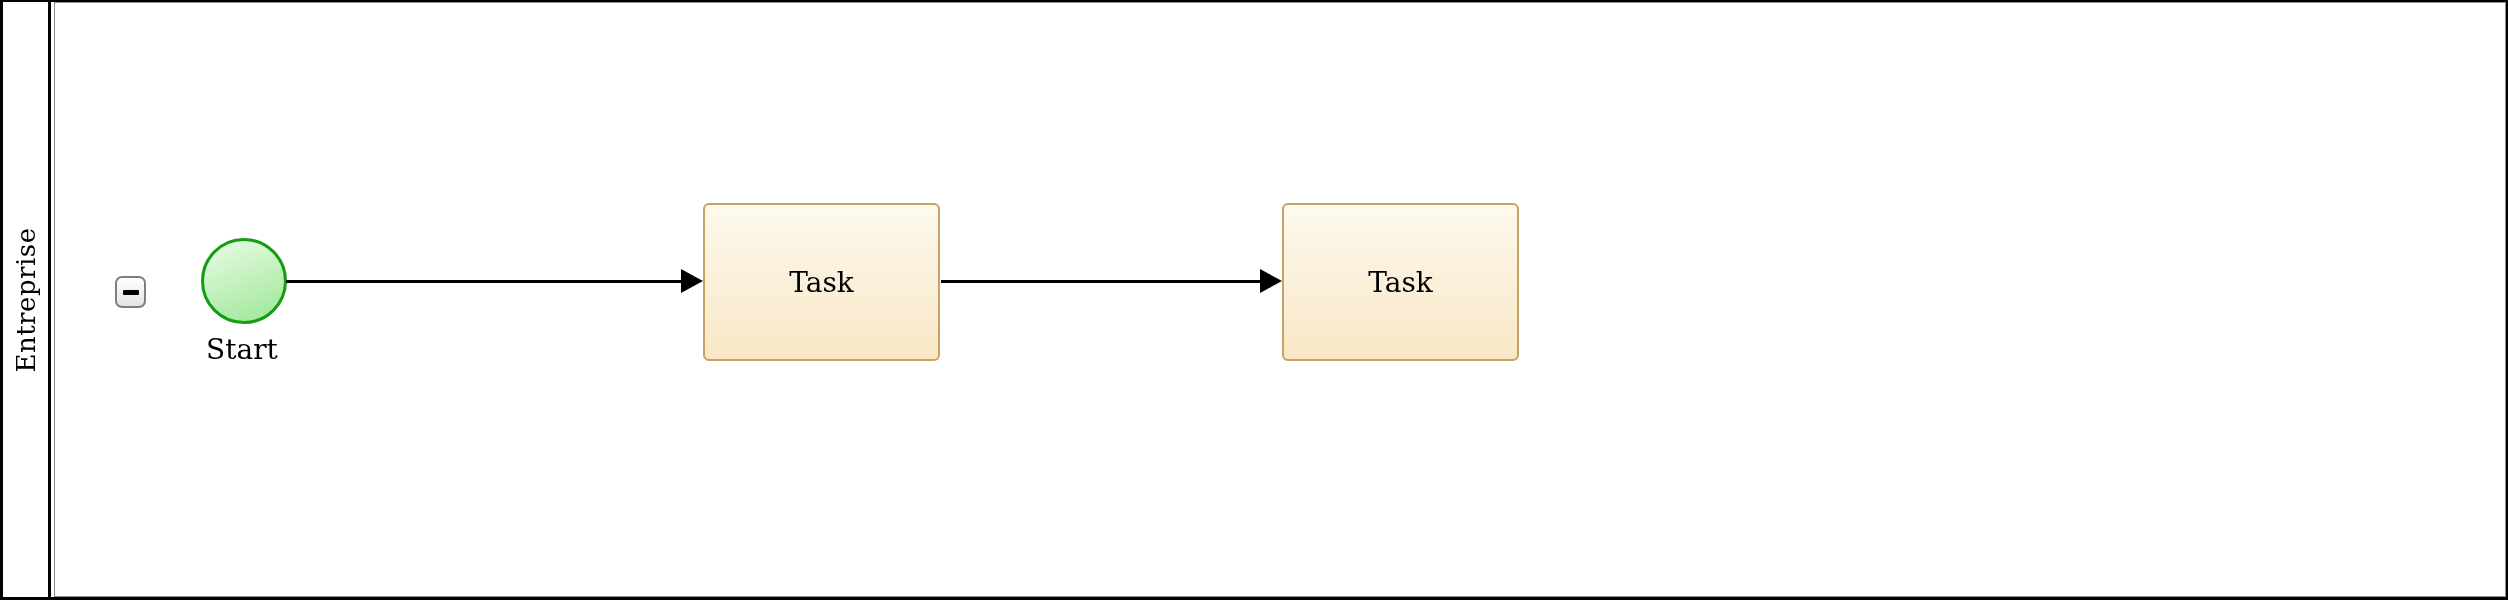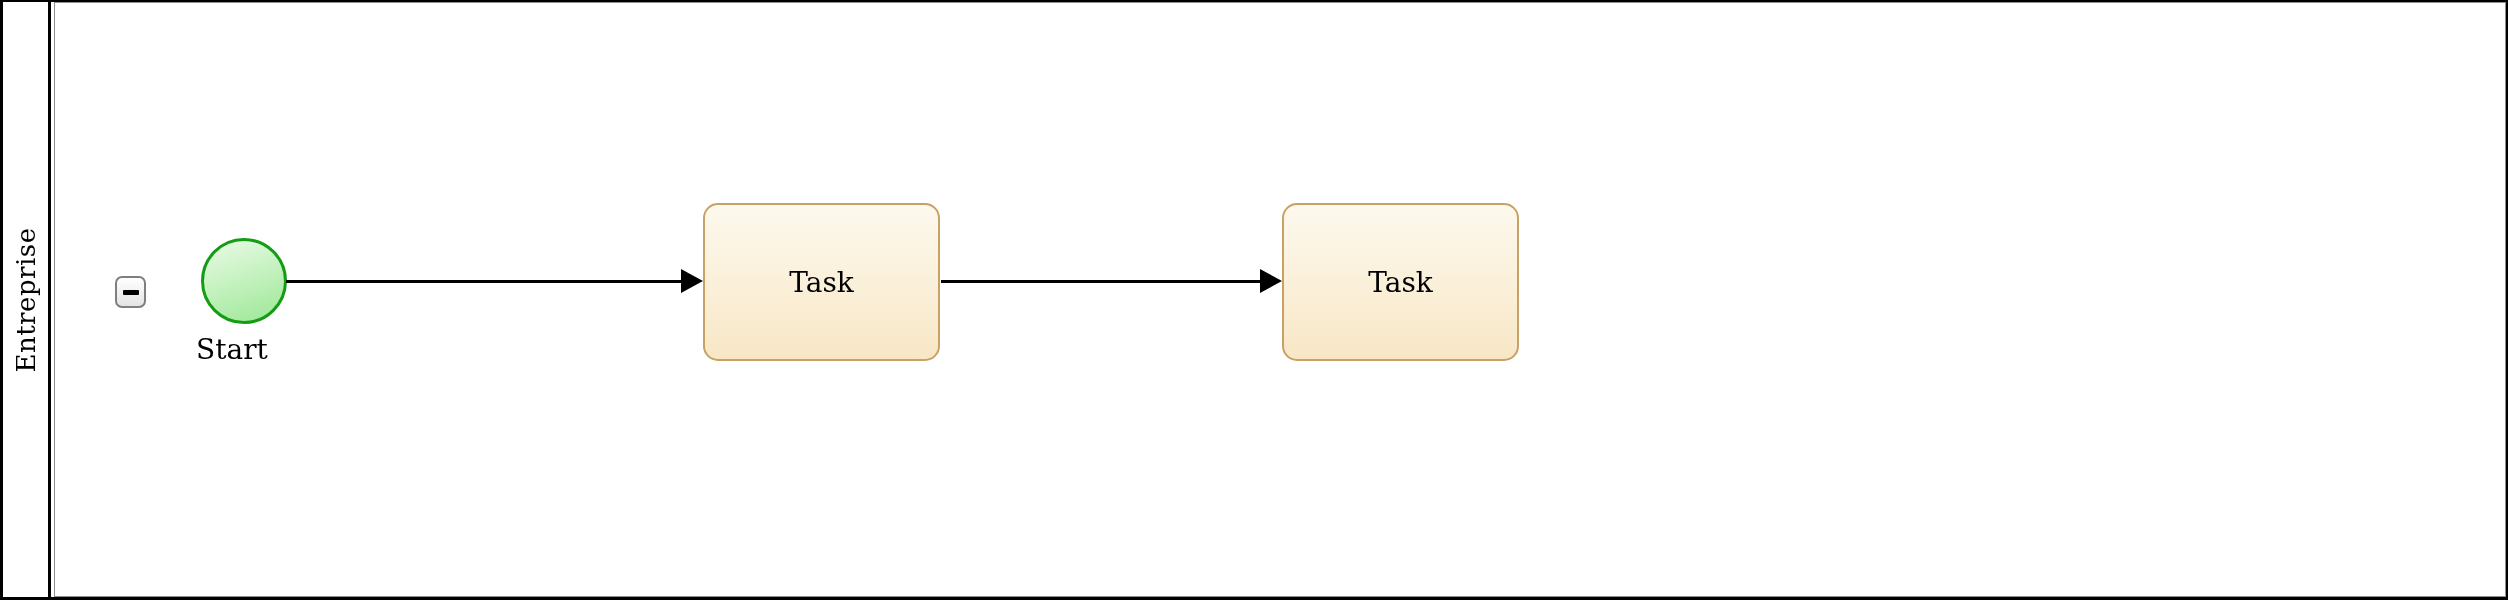--- a/index.html
+++ b/index.html
@@ -68,33 +68,33 @@
   .start-event {
     position: absolute;
     left: 146px; top: 235px;
     width: 86px; height: 86px;
     border-radius: 50%;
     border: 3px solid var(--start-border, #149c14);
     background: linear-gradient(160deg, var(--start-fill-top, #eafbe6) 0%, var(--start-fill-bottom, #9ce795) 100%);
   }
   .start-label {
     position: absolute;
-    left: 117px; top: 330px;
+    left: 127px; top: 330px;
     width: 120px;
     text-align: center;
     font-size: 28px;
   }
 
   
   .task {
     position: absolute;
     top: 200px;
     width: 237px; height: 158px;
     border: 2.5px solid var(--task-border, #c8a164);
-    border-radius: 15px;
+    border-radius: 6px;
     background: linear-gradient(to bottom, var(--task-fill-top, #fdf9ee) 0%, var(--task-fill-bottom, #f8e7c6) 100%);
     display: flex;
     align-items: center;
     justify-content: center;
     font-size: 28px;
   }
   .task-1 { left: 648px; }
   .task-2 { left: 1227px; }
 
   

